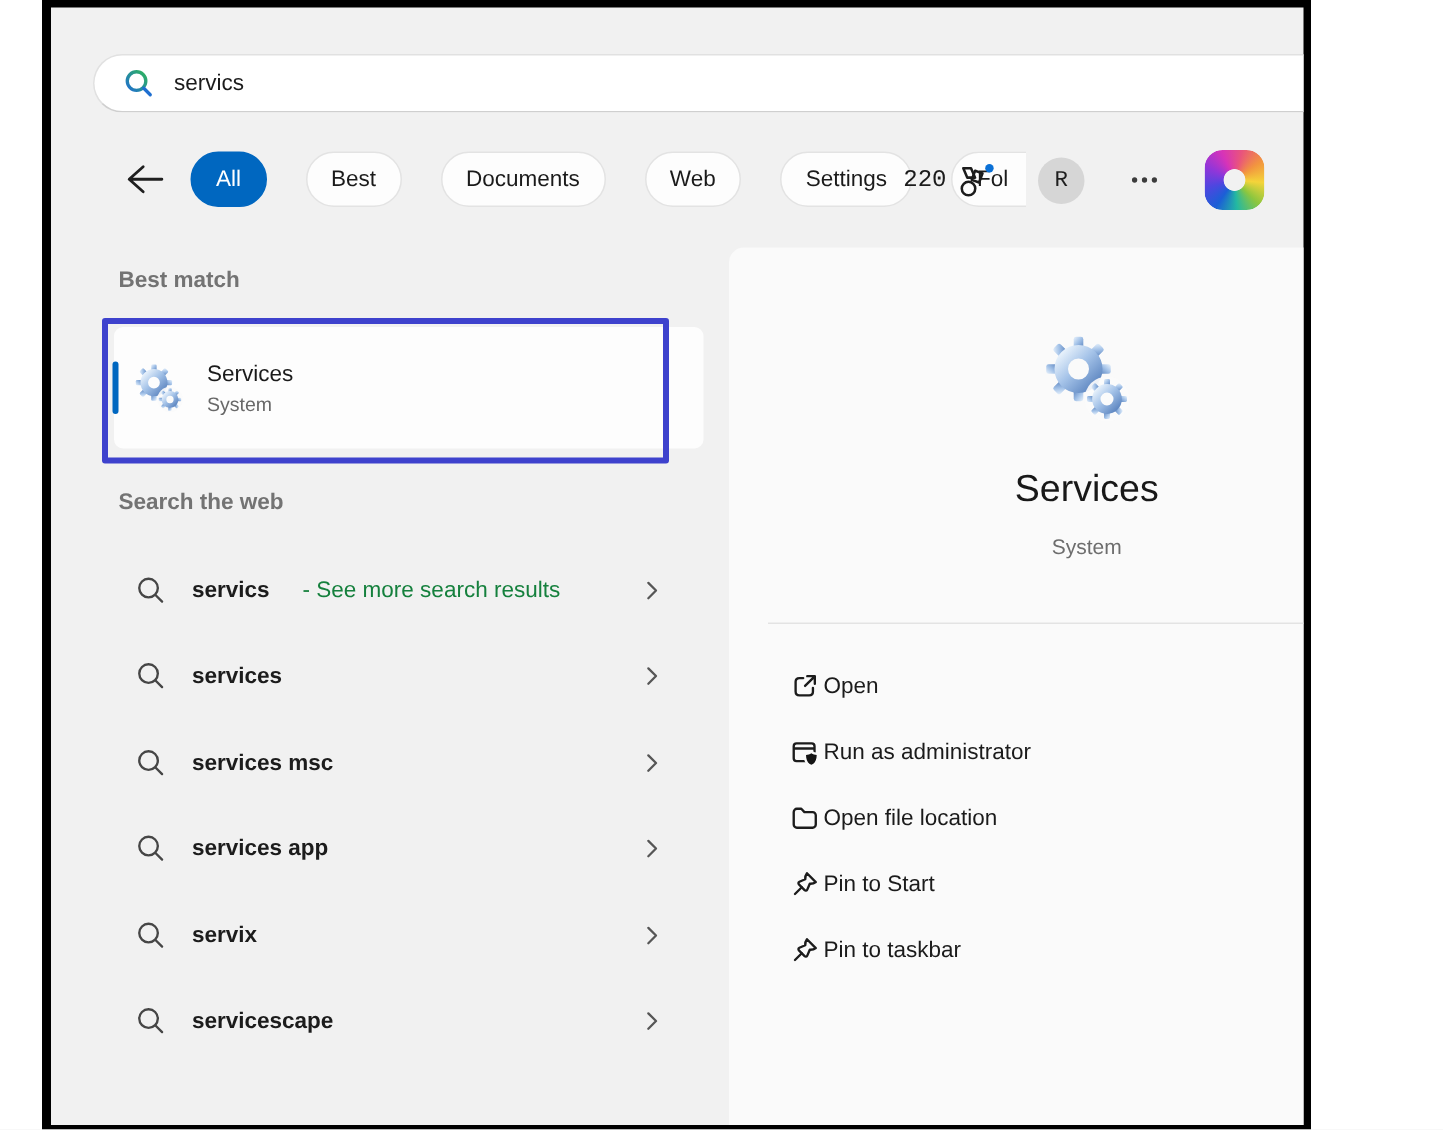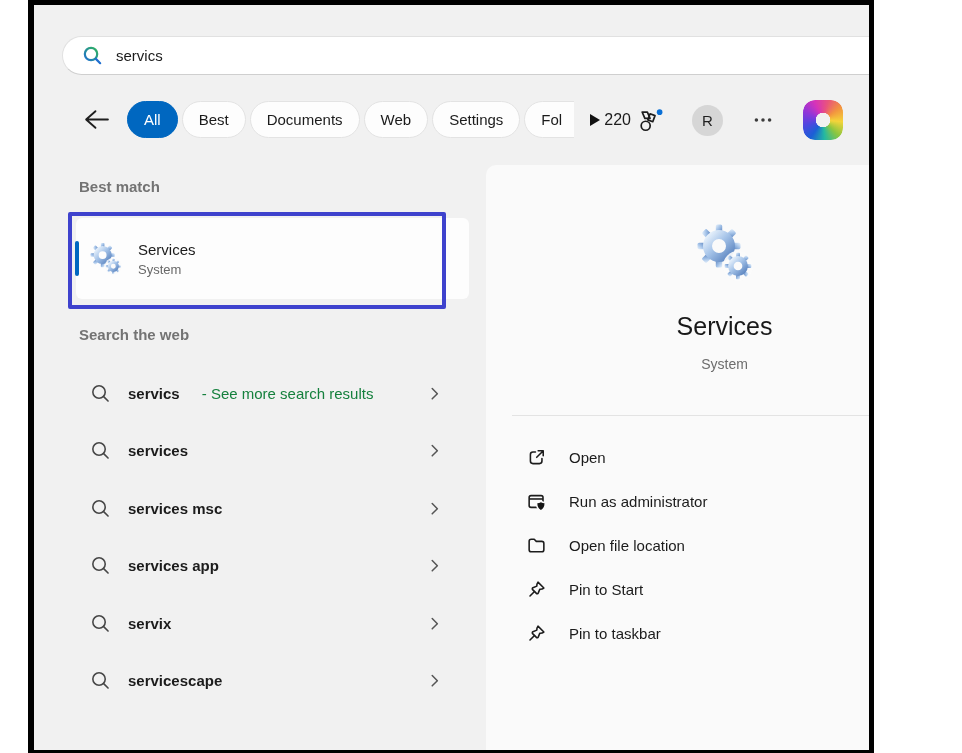--- a/index.html
+++ b/index.html
@@ -13,29 +13,29 @@
 
   
   .searchbox{position:absolute;left:28px;top:31px;width:902px;height:39px;background:#fff;
     border:1px solid #e1e1e1;border-bottom-color:#cfcfcf;border-radius:20px;
     display:flex;align-items:center;padding-left:19px;gap:13px;}
   .searchbox .q{font-size:15px;color:#1b1b1b;}
 
   
   .tabsrow{position:absolute;left:49px;top:96px;height:37px;display:flex;align-items:center;}
   .backbtn{margin-right:17px;display:flex;align-items:center;}
-  .pills{display:flex;align-items:center;gap:4px;}
+  .pills{display:flex;align-items:center;gap:26px;}
   .pill{height:37px;display:flex;align-items:center;padding:0 16px;border-radius:18.5px;
     background:#fdfdfd;border:1px solid #e3e3e3;font-size:15px;color:#1b1b1b;white-space:nowrap;}
   .pill.active{background:var(--accent);border-color:var(--accent);color:#fff;}
   .pillclip{width:50px;overflow:hidden;flex:none;}
   .pillclip .pill{min-width:88px;}
   .moretabs{margin-left:14px;display:flex;align-items:center;}
 
-  .cluster{position:absolute;right:26px;top:96px;height:38px;display:flex;align-items:center;gap:29px;}
+  .cluster{position:absolute;right:26px;top:96px;height:38px;display:flex;align-items:center;gap:29px;font-family:Liberation Mono, monospace;}
   .rewards{display:flex;align-items:center;gap:5px;}
   .rewards .pts{font-size:16px;color:#1b1b1b;}
   .avatar{width:31px;height:31px;border-radius:50%;background:#d6d6d6;display:flex;align-items:center;
     justify-content:center;font-size:15px;color:#1f1f1f;}
   .copilot{width:40px;height:40px;border-radius:12px;
     background:conic-gradient(from 215deg,#1b5fd6,#4f46e0,#9036d9,#d633b9,#e9547c,#f2953f,#f4d43a,#8cc63f,#23b8a2,#1b5fd6);
     -webkit-mask:radial-gradient(circle at 50% 50%,transparent 7px,#000 7.5px);
             mask:radial-gradient(circle at 50% 50%,transparent 7px,#000 7.5px);}
 
   
@@ -59,21 +59,21 @@
   .webrow .chev{margin-left:auto;display:flex;}
 
   
   .card{position:absolute;left:452px;top:160px;width:477px;bottom:0;background:var(--card);
     border-radius:10px 10px 0 0;}
   .biggear{position:absolute;left:50%;top:56px;transform:translateX(-50%);}
   .dtitle{position:absolute;left:0;right:0;top:147px;text-align:center;font-size:25px;color:#181818;}
   .dsub{position:absolute;left:0;right:0;top:191px;text-align:center;font-size:14px;color:#6d6d6d;}
   .divider{position:absolute;left:26px;top:250px;width:441px;height:1px;background:#e3e3e3;}
   .actions{position:absolute;left:26px;top:270px;width:430px;display:flex;flex-direction:column;}
-  .action{height:44px;display:flex;align-items:center;gap:22px;padding-left:14px;border-radius:4px;}
+  .action{height:44px;display:flex;align-items:center;gap:2px;padding-left:14px;border-radius:4px;}
   .action .lbl{font-size:15px;color:#1b1b1b;}
 
   svg{display:block;}
 </style>
 </head>
 <body>
 
 <svg width="0" height="0" style="position:absolute" aria-hidden="true">
   <defs>
     <linearGradient id="gearGrad" x1="0" y1="0" x2="1" y2="1">

